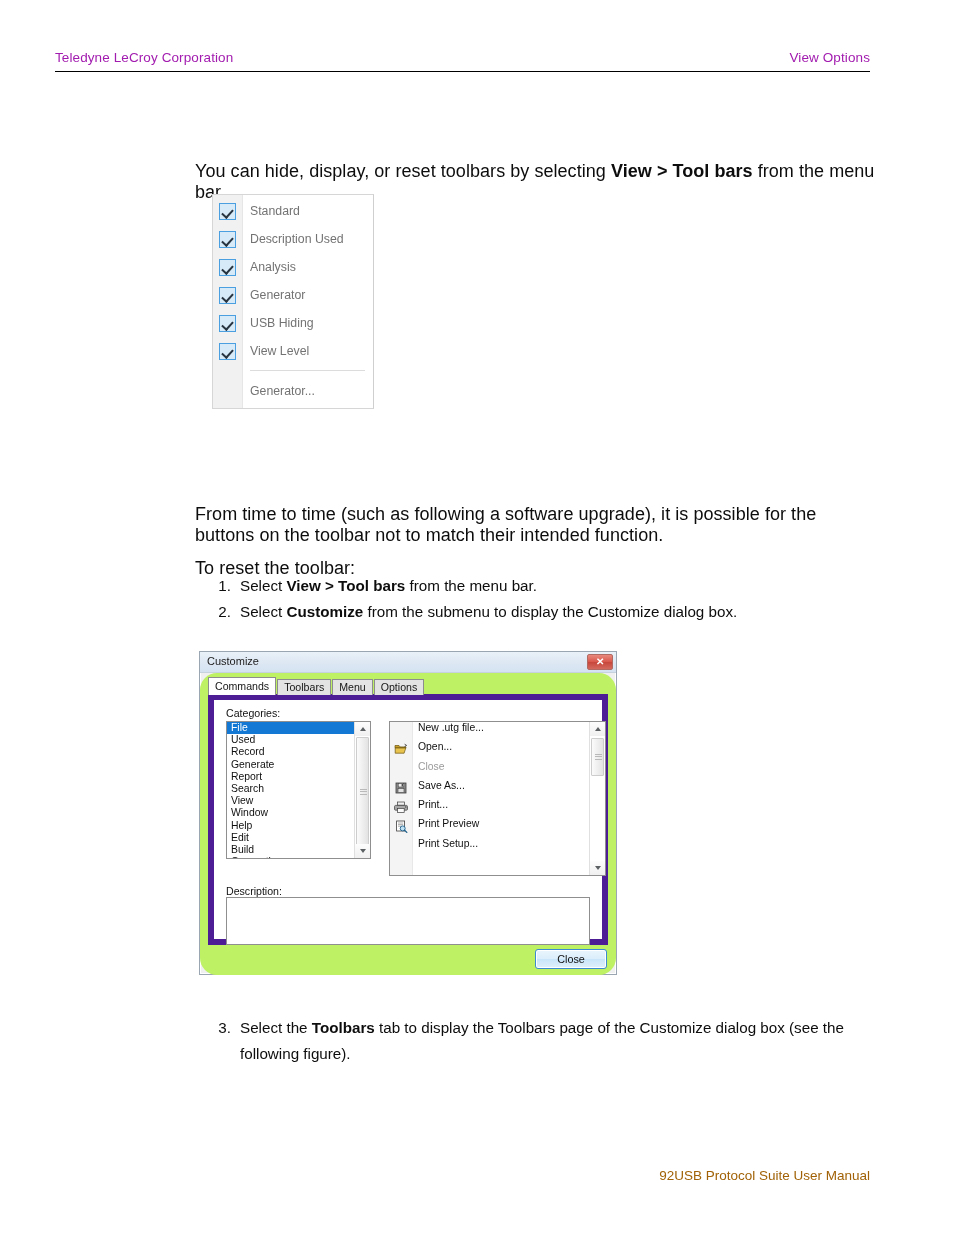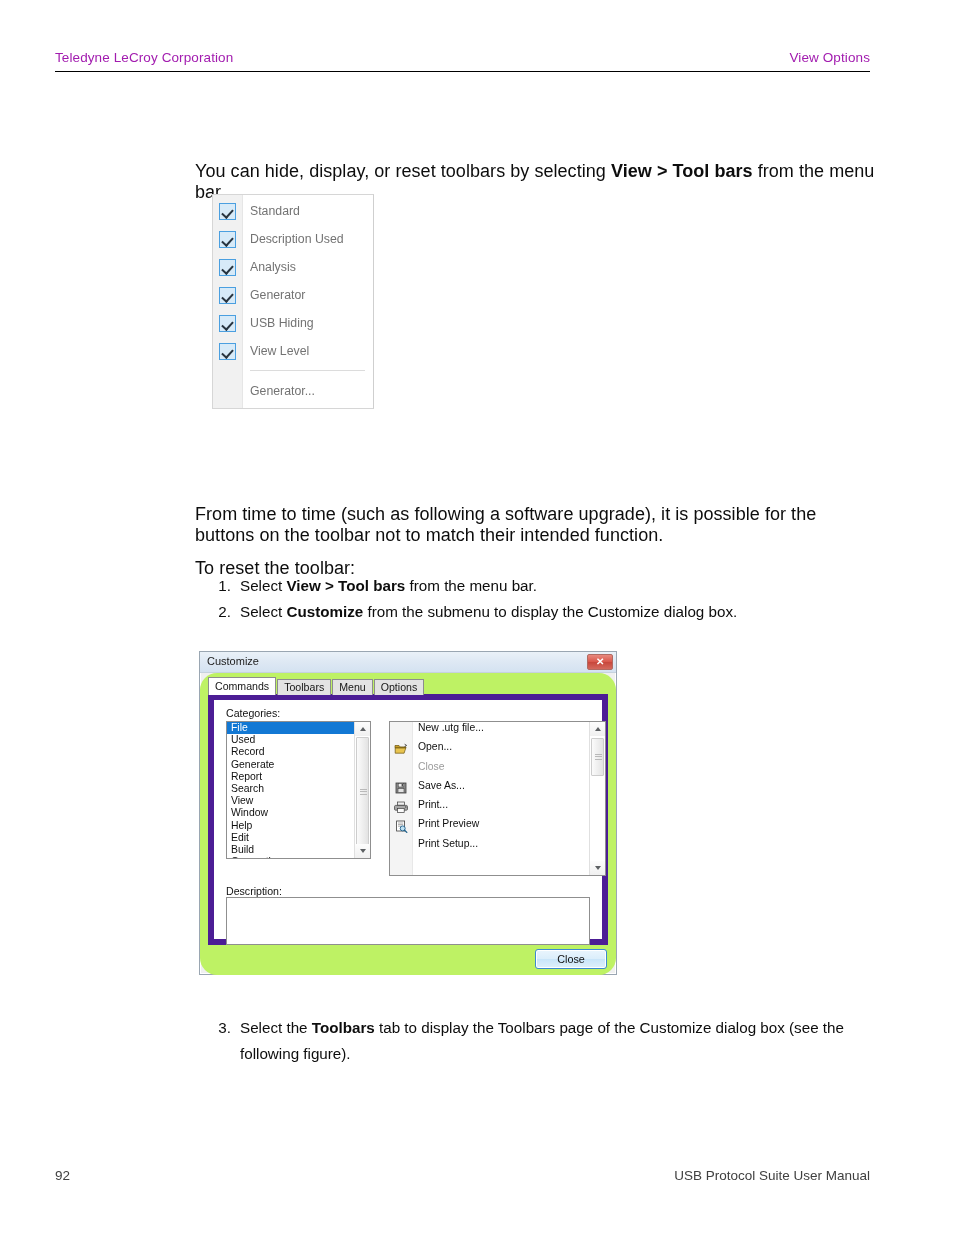--- a/index.html
+++ b/index.html
@@ -400,23 +400,23 @@
     text-align: center;
   }
 
   
   .page-footer {
     position: absolute;
     left: 55px;
     bottom: 52px;
     width: 815px;
     display: flex;
-    justify-content: space-between;
+    justify-content: flex-end;
     font-size: 13.5px;
-    color: #404040;
+    color: #a16207;
   }
 </style>
 </head>
 <body>
 
 <div class="page">
 
   <div class="page-header">
     <span>Teledyne LeCroy Corporation</span>
     <span>View Options</span>

